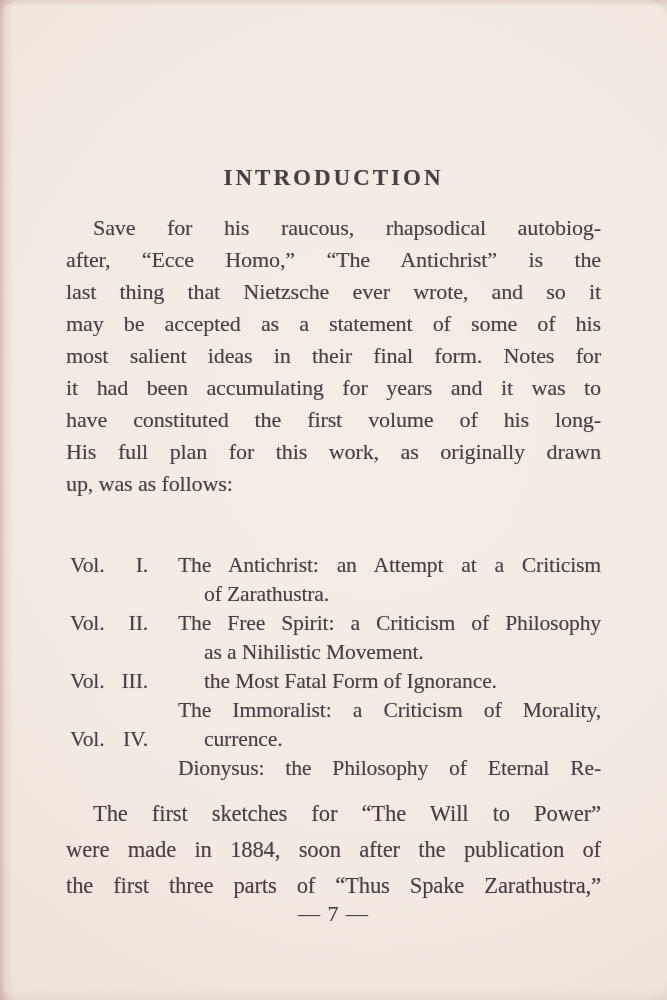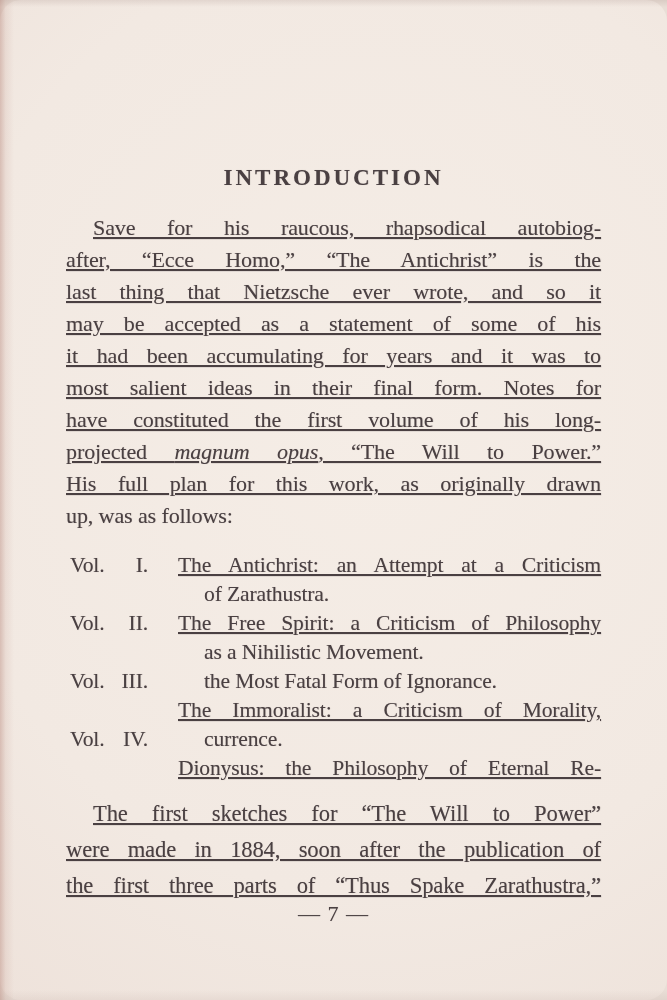--- a/index.html
+++ b/index.html
@@ -40,21 +40,21 @@
   }
   .para1{
     position:absolute;left:66px;width:535px;top:212px;
     font-size:22px;line-height:32px;letter-spacing:-0.1px;
   }
   .para2{
     position:absolute;left:66px;width:535px;top:796px;
     font-size:22.5px;line-height:36px;letter-spacing:-0.1px;
   }
   .line{min-height:1em;}
-  .jl{text-align:justify;text-align-last:justify;text-decoration:underline;}
+  .jl{text-align:justify;text-align-last:justify;}
   .indent{text-indent:27px;}
   .it{font-style:italic;}
   .vols{
     position:absolute;left:66px;width:535px;top:551px;
     font-size:21.5px;line-height:29px;letter-spacing:-0.1px;
   }
   .vol{position:relative;}
   .vol .lab{position:absolute;left:4px;top:0;}
   .vol .num{position:absolute;left:28px;top:0;width:54px;text-align:right;}
   .vol .desc{margin-left:112px;}
@@ -71,24 +71,23 @@
   <div class="edge-top"></div>
   <div class="edge-bottom"></div>
 
   <div class="title ink">INTRODUCTION</div>
 
   <div class="para1 ink">
     <div class="line jl indent">Save for his raucous, rhapsodical autobiog-</div>
     <div class="line jl">after, “Ecce Homo,” “The Antichrist” is the</div>
     <div class="line jl">last thing that Nietzsche ever wrote, and so it</div>
     <div class="line jl">may be accepted as a statement of some of his</div>
+    <div class="line jl">most salient ideas in their final form.  Notes for</div>
     <div class="line jl">it had been accumulating for years and it was to</div>
-    <div class="line jl">most salient ideas in their final form.  Notes for</div>
     <div class="line jl">have constituted the first volume of his long-</div>
-    <div class="line jl"><span>projected </span><span class="it">magnum opus</span><span>, “The Will to Power.”</span></div>
     <div class="line jl">His full plan for this work, as originally drawn</div>
     <div class="line">up, was as follows:</div>
   </div>
 
   <div class="vols ink">
     <div class="vol">
       <span class="lab">Vol.</span>
       <span class="num">I.</span>
       <div class="desc">
         <div class="line jl">The Antichrist: an Attempt at a Criticism</div>

